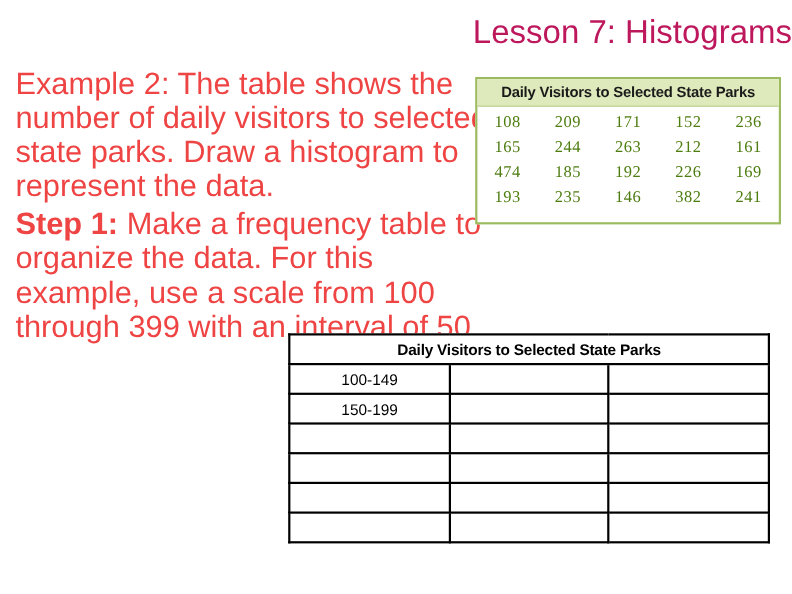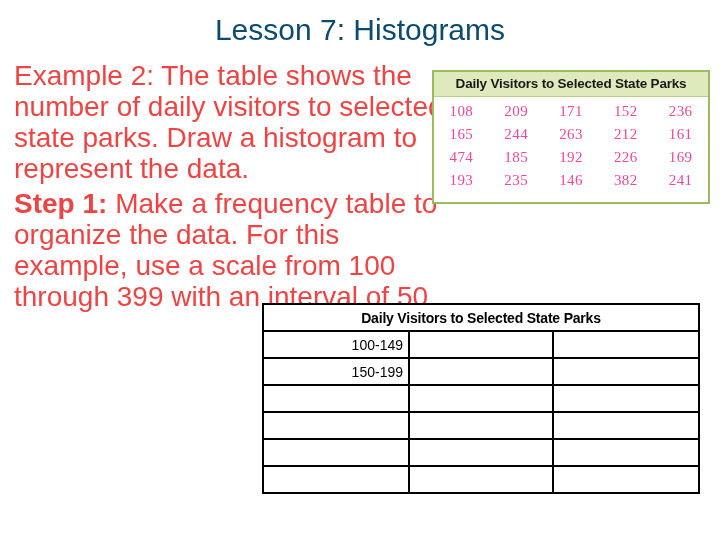--- a/index.html
+++ b/index.html
@@ -16,25 +16,25 @@
     overflow: hidden;
     position: relative;
   }
 
   
   .slide-title {
     position: absolute;
     left: 0;
     top: 12px;
     width: 720px;
-    text-align: center;
+    text-align: right;
     font-size: 30px;
     line-height: 36px;
     font-weight: normal;
-    color: #0c4a6e;
+    color: #be185d;
     letter-spacing: 0px;
   }
 
   
   .body-copy {
     position: absolute;
     left: 14px;
     top: 60px;
     width: 430px;
     font-size: 28px;
@@ -72,21 +72,21 @@
     letter-spacing: -0.2px;
   }
   .green-grid {
     width: 100%;
     border-collapse: collapse;
     padding: 0;
   }
   .green-grid td {
     text-align: center;
     font-size: 15px;
-    color: #ec4899;
+    color: #4d7c0f;
     padding: 3px 0 3px 0;
     font-family: "Liberation Serif", serif;
     letter-spacing: 0.4px;
   }
   .green-grid tr:first-child td {
     padding-top: 6px;
   }
   .green-grid tr:last-child td {
     padding-bottom: 13px;
   }
@@ -114,21 +114,21 @@
     font-size: 14.5px;
     letter-spacing: -0.2px;
     height: 26px;
   }
   .freq-head-cell {
     text-align: center;
     font-size: 15px;
     height: 27px;
   }
   .freq-body-cell {
-    text-align: right;
+    text-align: center;
     font-size: 14px;
     height: 27px;
     margin-left: 8px;
   }
   .col-visitors { width: 146px; }
   .col-tally    { width: 144px; }
   .col-freq     { width: 146px; }
 </style>
 </head>
 <body>

